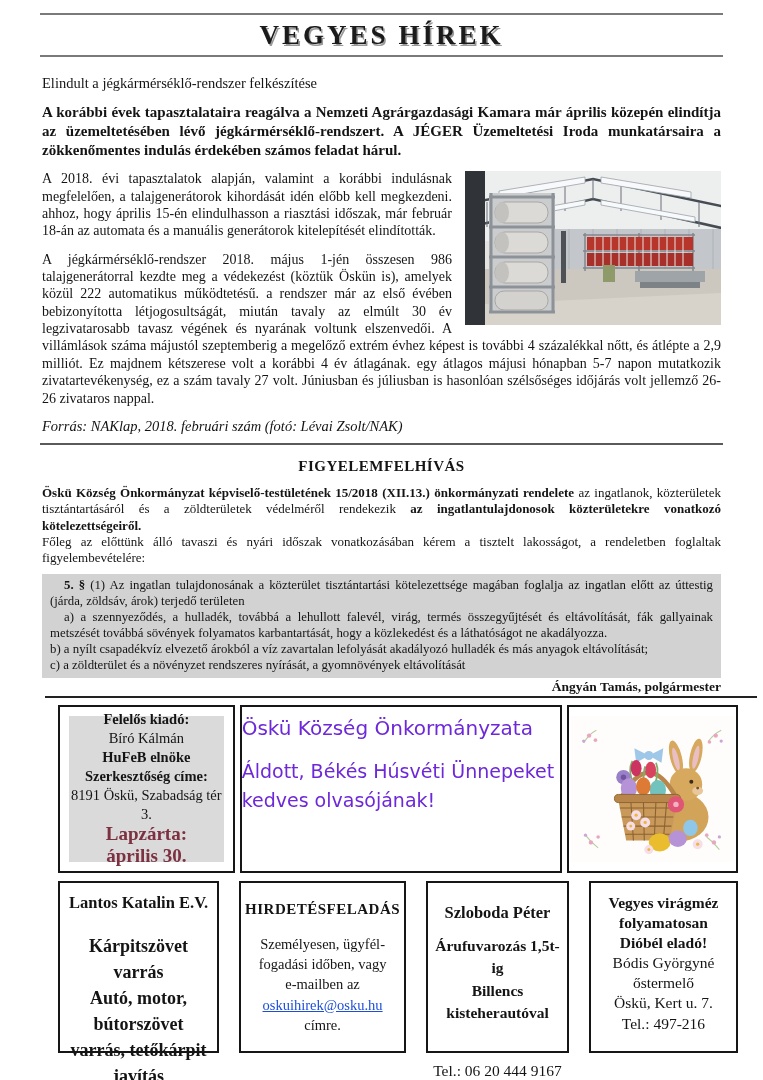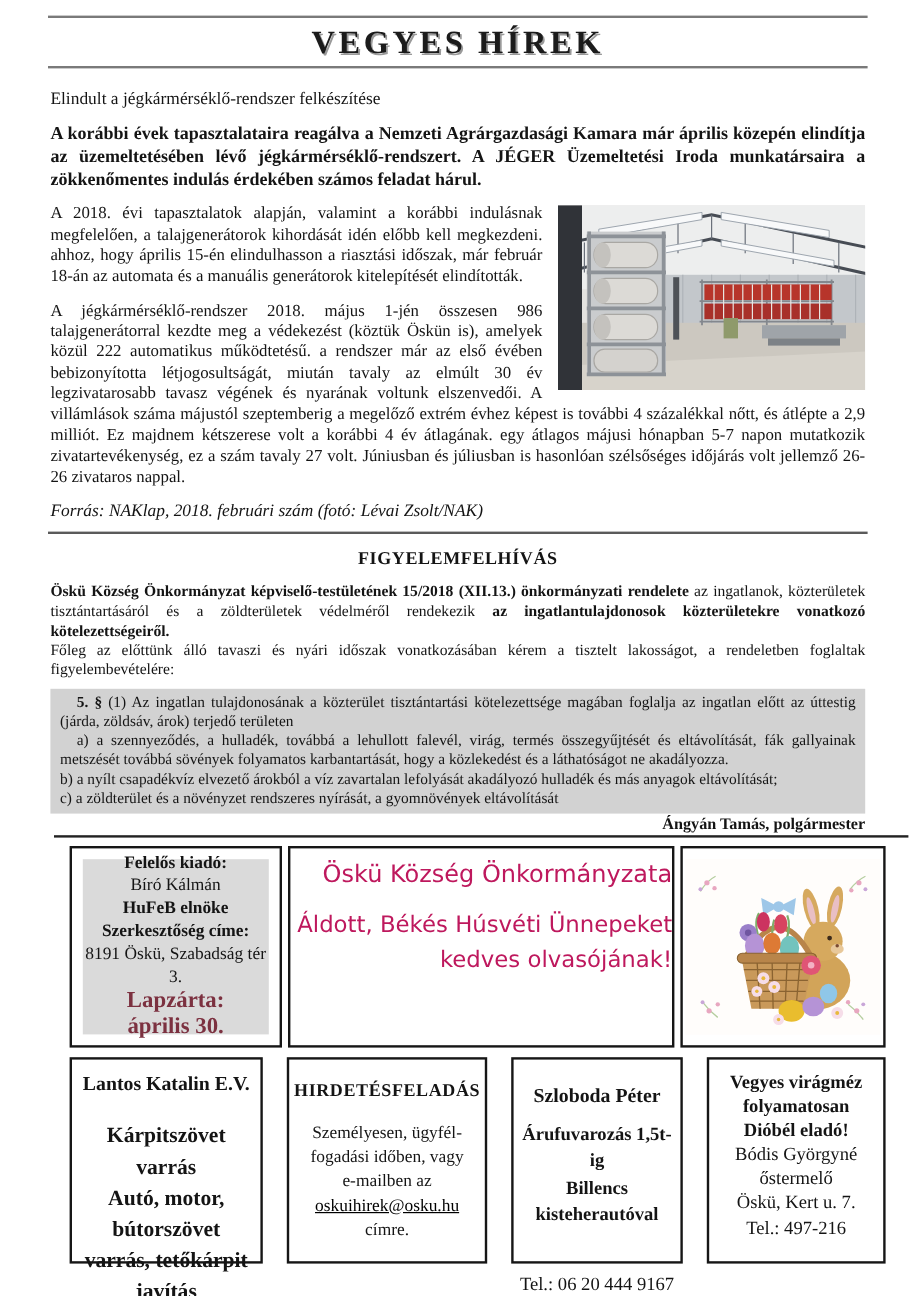--- a/index.html
+++ b/index.html
@@ -30,38 +30,38 @@
   .row.mid{height:168px;gap:5px;margin-bottom:8px;}
   .row.bottom{height:172px;gap:20px;}
   .cell{border:2px solid #161616;box-sizing:border-box;background:#fff;}
   
   .imprint-cell{width:192px;padding:9px;}
   .imprint-inner{background:#dadada;height:100%;display:flex;flex-direction:column;
         justify-content:center;text-align:center;font-size:14.5px;line-height:1.3;}
   .b{font-weight:bold;}
   .deadline{color:#7c3140;font-size:19px;line-height:1.15;font-weight:bold;}
   
-  .greeting-cell{width:354px;font-family:"DejaVu Sans",sans-serif;text-align:right;padding-top:9px;color:#be185d;}
+  .greeting-cell{width:354px;font-family:"DejaVu Sans",sans-serif;text-align:left;padding-top:9px;color:#6d28d9;}
   .g1{font-size:20px;margin-bottom:17px;}
   .g2{font-size:19px;line-height:1.52;}
   
   .easter-cell{width:187px;padding:2px;}
   .easter-cell svg{display:block;width:100%;height:100%;}
   
   .ad{text-align:center;display:flex;flex-direction:column;padding:10px 4px 8px;}
   .ad-1{width:190px;}
   .ad-2{width:181px;}
   .ad-3{width:179px;}
   .ad-4{width:187px;}
   .ad-title{font-weight:bold;font-size:16.5px;}
   .ad-title.caps{font-size:15px;letter-spacing:.5px;margin-top:8px;}
   .ad-services{font-weight:bold;font-size:18px;line-height:1.45;margin-top:20px;}
   .ad-contact{font-size:14.5px;line-height:1.5;margin-top:22px;}
   .ad-body{font-size:14.5px;line-height:1.4;margin-top:16px;}
-  .email-link{color:#000000;text-decoration:underline;}
+  .email-link{color:#1d4ed8;text-decoration:underline;}
   .ad-3 .ad-title{margin-top:10px;}
   .ad-3 .ad-services{margin-top:12px;font-size:15.5px;}
   .ad-3 .ad-contact{margin-top:34px;font-size:15.5px;}
   .honey-line{font-size:15.5px;line-height:1.3;}
 </style>
 </head>
 <body>
 
 <div class="page">
 

